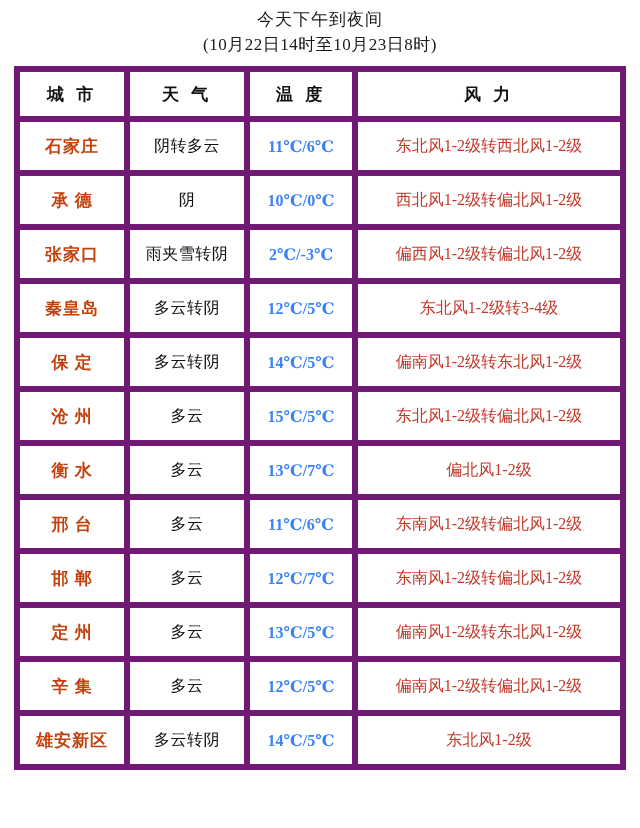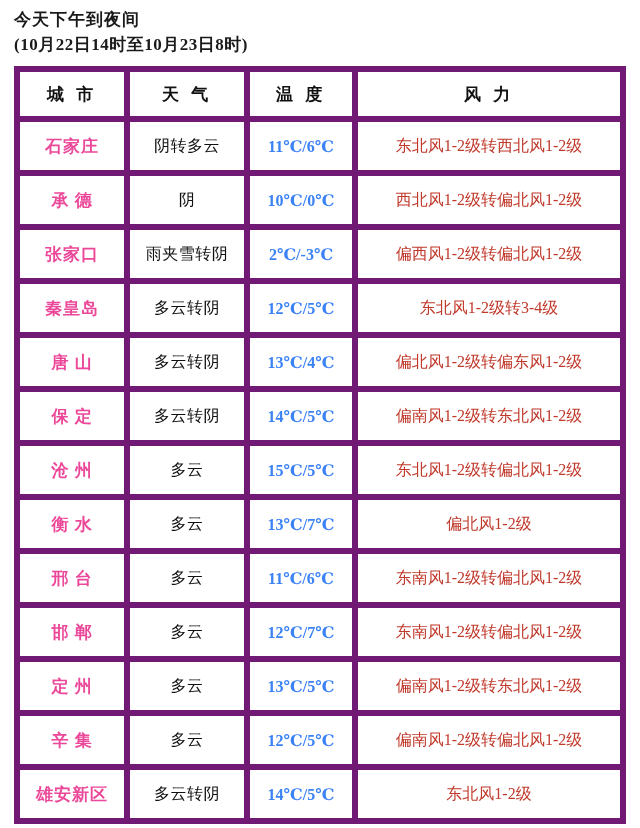--- a/index.html
+++ b/index.html
@@ -16,22 +16,22 @@
   }
   .page {
     width: 640px;
     height: 828px;
     box-sizing: border-box;
     padding: 6px 14px 10px 14px;
     display: flex;
     flex-direction: column;
   }
   .title-block {
+    text-align: center;
     padding-top: 2px;
-    font-weight: bold;
   }
   .title-line1 {
     font-size: 17px;
     line-height: 24px;
     letter-spacing: 1px;
     color: #1a1a1a;
   }
   .title-line2 {
     font-size: 17px;
     line-height: 26px;
@@ -62,21 +62,21 @@
     font-size: 17px;
     font-weight: bold;
     letter-spacing: 4px;
     color: #111111;
     height: 44px;
   }
   td.city {
     font-size: 17px;
     font-weight: bold;
     letter-spacing: 1px;
-    color: #ec4899;
+    color: #c2410c;
   }
   td.sky {
     font-size: 16px;
     letter-spacing: 0.5px;
     color: #111111;
   }
   td.temp {
     font-size: 16px;
     font-weight: bold;
     color: #3b82f6;
@@ -133,26 +133,20 @@
         <td class="temp">2℃/-3℃</td>
         <td class="wind">偏西风1-2级转偏北风1-2级</td>
       </tr>
       <tr>
         <td class="city">秦皇岛</td>
         <td class="sky">多云转阴</td>
         <td class="temp">12℃/5℃</td>
         <td class="wind">东北风1-2级转3-4级</td>
       </tr>
       <tr>
-        <td class="city">唐  山</td>
-        <td class="sky">多云转阴</td>
-        <td class="temp">13℃/4℃</td>
-        <td class="wind">偏北风1-2级转偏东风1-2级</td>
-      </tr>
-      <tr>
         <td class="city">保  定</td>
         <td class="sky">多云转阴</td>
         <td class="temp">14℃/5℃</td>
         <td class="wind">偏南风1-2级转东北风1-2级</td>
       </tr>
       <tr>
         <td class="city">沧  州</td>
         <td class="sky">多云</td>
         <td class="temp">15℃/5℃</td>
         <td class="wind">东北风1-2级转偏北风1-2级</td>

